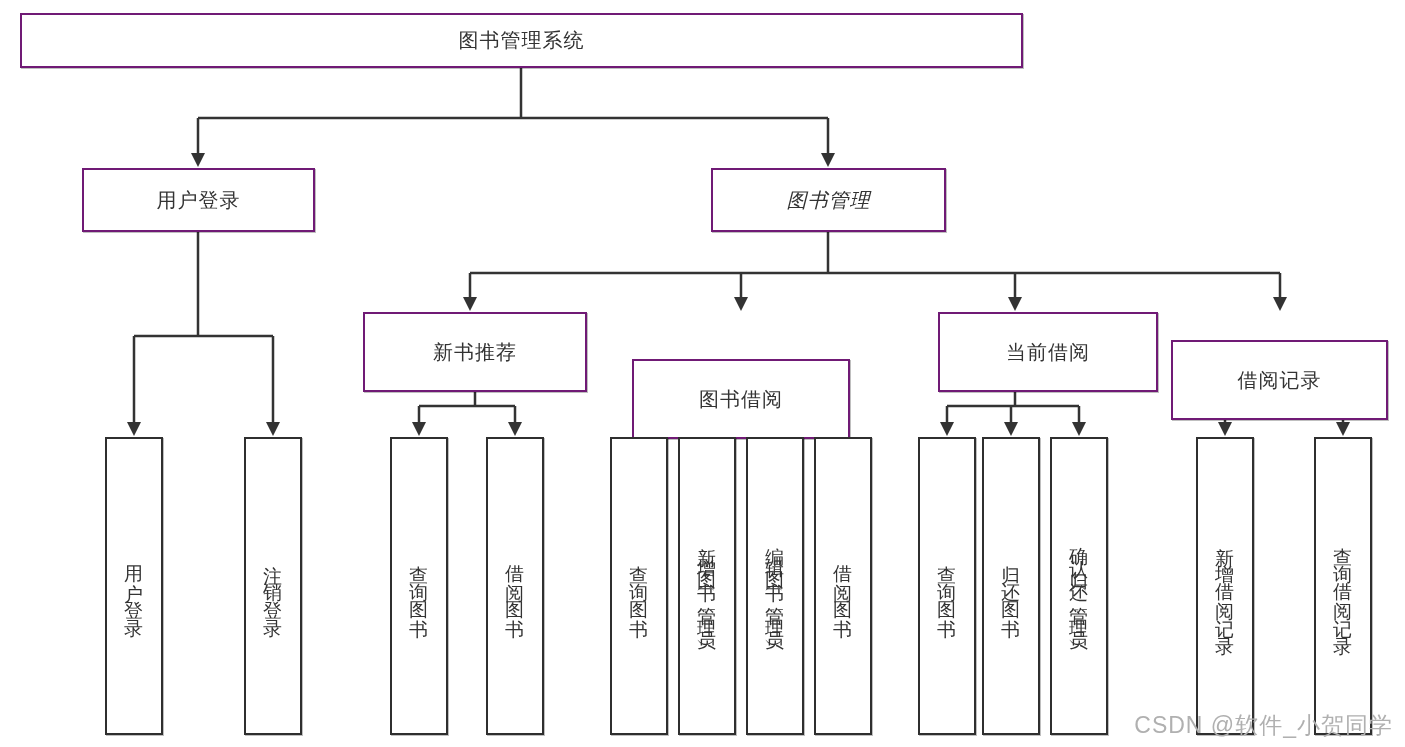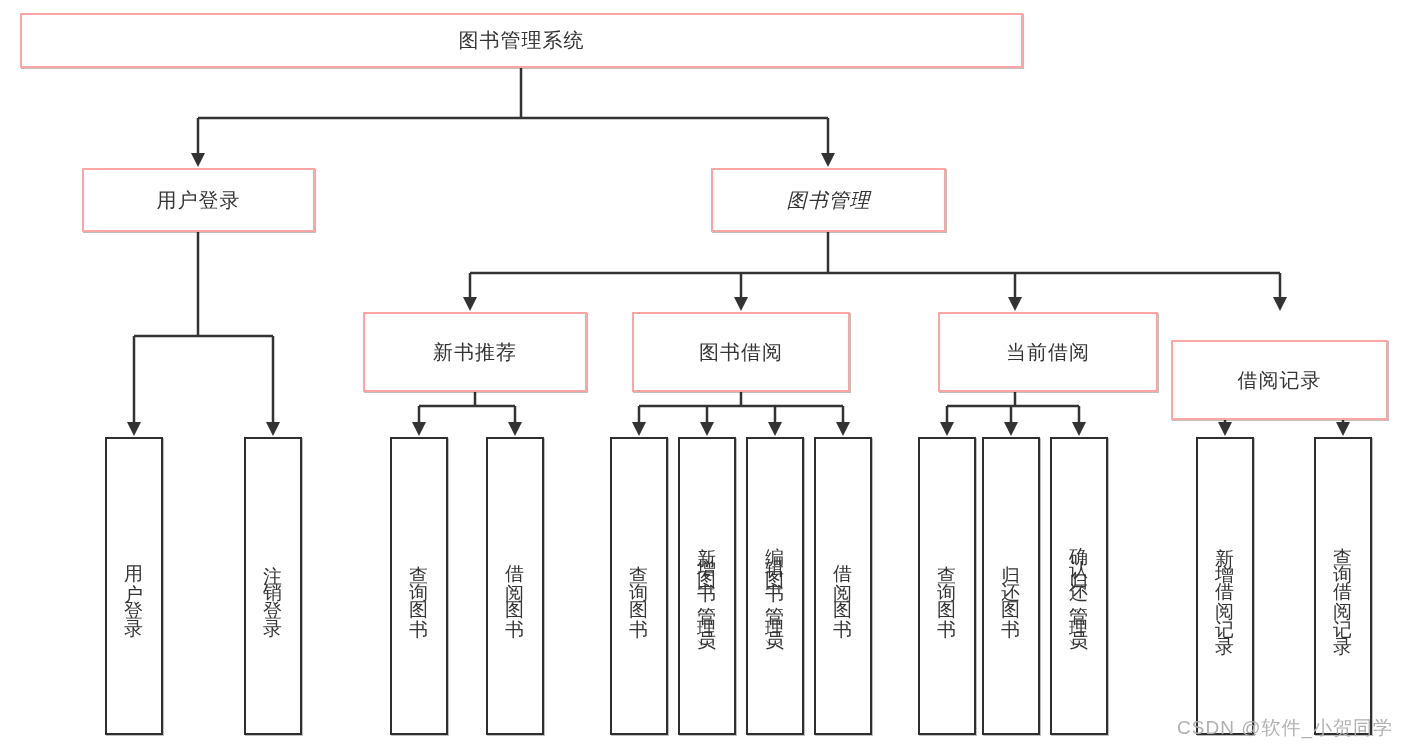--- a/index.html
+++ b/index.html
@@ -13,35 +13,35 @@
     font-family: "Liberation Sans", sans-serif;
   }
   #connectors {
     position: absolute;
     left: 0; top: 0;
     width: 1405px; height: 747px;
   }
   .node {
     position: absolute;
     background: #ffffff;
-    border: 2px solid #fca5a5;
+    border: 2px solid #701a75;
     display: flex;
     align-items: center;
     justify-content: center;
     color: #333333;
     font-size: 20px;
     letter-spacing: 1px;
     box-shadow: 1px 1px 0 rgba(0,0,0,0.25);
   }
   .root-box  { left: 20px;  top: 13px;  width: 1003px; height: 55px; }
   .l2-a      { left: 82px;  top: 168px; width: 233px;  height: 64px; }
   .l2-b      { left: 711px; top: 168px; width: 235px;  height: 64px; font-style: italic; }
   .l3        { top: 312px; height: 80px; }
   .l3-a { left: 363px;  width: 224px; }
-  .l3-b { left: 632px;  width: 218px; }
+  .l3-b { left: 632px;  width: 218px; margin-top: 47px; }
   .l3-c { left: 938px;  width: 220px; }
   .l3-d { left: 1171px; width: 217px; margin-top: 28px; }
   .leaf {
     position: absolute;
     top: 437px;
     width: 58px;
     height: 298px;
     background: #ffffff;
     border: 2px solid #2f2f2f;
     display: flex;
@@ -69,21 +69,21 @@
   .lf8  { left: 814px;  }
   .lf9  { left: 918px;  }
   .lf10 { left: 982px;  }
   .lf11 { left: 1050px; }
   .lf12 { left: 1196px; }
   .lf13 { left: 1314px; }
   .watermark {
     position: absolute;
     right: 12px;
     bottom: 6px;
-    font-size: 19px;
+    font-size: 23px;
     color: #b0b0b0;
     letter-spacing: 1px;
     pointer-events: none;
   }
 </style>
 </head>
 <body>
 
 <div id="canvas">
 

